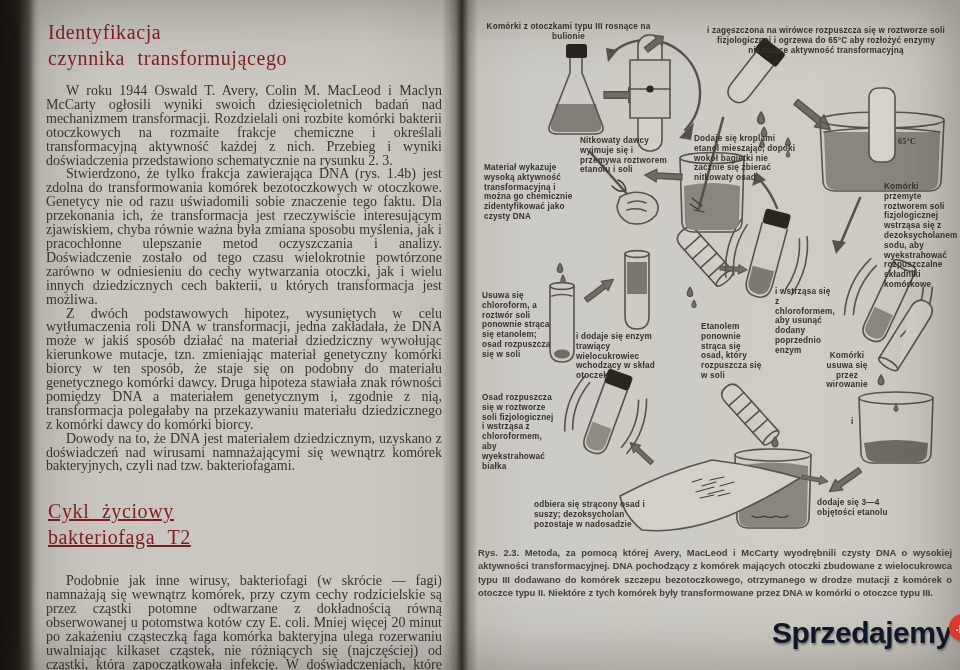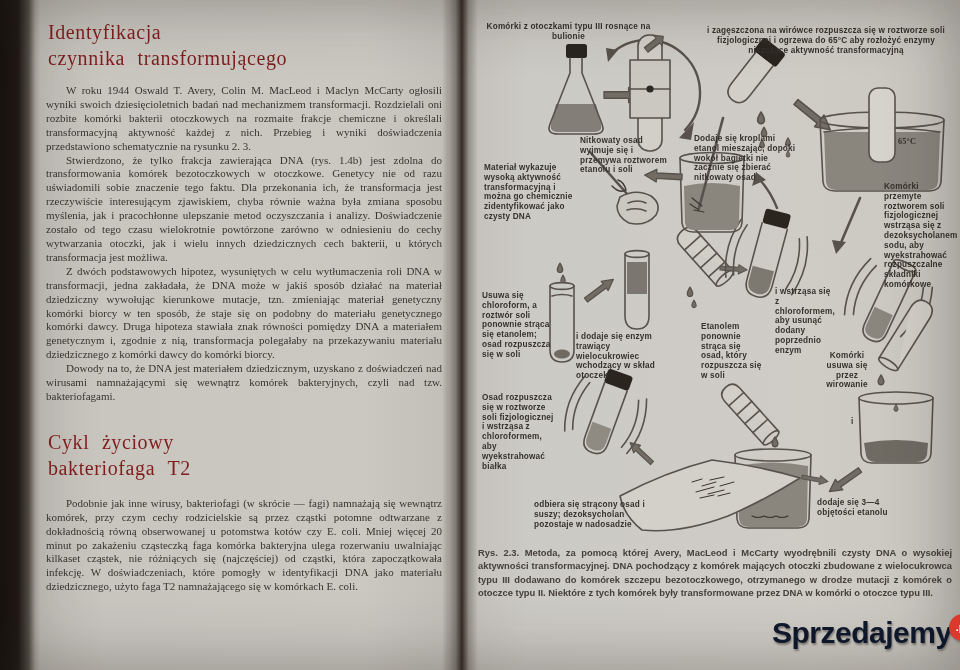--- a/index.html
+++ b/index.html
@@ -12,22 +12,22 @@
     background:linear-gradient(90deg,rgba(40,33,27,0) 0%,rgba(40,33,27,.45) 38%,#352c25 55%,rgba(62,53,45,.35) 75%,rgba(40,33,27,0) 100%);z-index:5;}
   .left-page{position:absolute;left:30px;top:0;width:418px;height:670px;
     background:linear-gradient(90deg,#bdbab4 0%,#c9c6c0 18%,#cbc8c2 80%,#c2bfb9 100%);}
   .right-page{position:absolute;left:470px;top:0;width:490px;height:670px;
     background:linear-gradient(90deg,#c4c1bb 0%,#cccac4 12%,#cfccc6 70%,#c9c6c0 100%);}
   
   .lp{position:absolute;left:46px;top:0;width:396px;color:#37332d;}
   .bookhead{font-family:"Liberation Serif",serif;font-weight:400;color:#7f1d1d;
     font-size:20px;line-height:26px;letter-spacing:.6px;word-spacing:7px;}
   .h1{margin:19px 0 13px 2px;}
-  .h2{margin:25px 0 16px 2px;}
-  .bp{font-family:"Liberation Serif",serif;font-size:11px;line-height:13.9px;
+  .h2{margin:25px 0 24px 2px;text-decoration:underline;}
+  .bp{font-family:"Liberation Serif",serif;font-size:14px;line-height:13.9px;
     text-align:justify;text-indent:20px;margin:0;color:#38342e;}
   
   .dl{position:absolute;font:700 8.2px/9.8px "Liberation Sans",sans-serif;color:#35312b;letter-spacing:.2px;}
   .dl.c{text-align:center;}
   .caption{position:absolute;left:8px;top:546px;width:474px;
     font:700 9.4px/13.4px "Liberation Sans",sans-serif;color:#45413a;text-align:justify;}
   svg.diag{position:absolute;left:0;top:0;}
   
   .wm{position:absolute;left:772px;top:618px;display:flex;align-items:flex-start;z-index:10;}
   .wm-text{font:700 30px/30px "Liberation Sans",sans-serif;color:#0f172a;
@@ -218,21 +218,21 @@
           <path d="M142,186 q8,8 14,4 q-2,-8 -8,-10" stroke="#3c3830" stroke-width="1.4"></path>
           <path d="M150,197 Q166,188 181,196 Q192,204 186,215 Q176,227 159,223 Q147,217 147,206 Z" fill="#cbc8c2"></path>
           <path d="M158,203 q10,-4 18,0 M157,210 q10,-3 19,1"></path>
         </g>
         <use href="#arr" transform="translate(212,177) rotate(183) scale(0.85)"></use>
       </g>
     </svg>
 
     <div class="dl c" style="left:16px;top:22px;width:165px;">Komórki z otoczkami typu III rosnące na bulionie</div>
     <div class="dl c" style="left:228px;top:14px;width:256px;margin-top:12px;">i zagęszczona na wirówce rozpuszcza się w roztworze soli fizjologicznej i ogrzewa do 65°C aby rozłożyć enzymy niszczące aktywność transformacyjną</div>
-    <div class="dl" style="left:110px;top:136px;width:88px;">Nitkowaty osad wyjmuje się i przemywa roztworem etanolu i soli</div>
+    <div class="dl" style="left:110px;top:136px;width:88px;">Nitkowaty dawcy wyjmuje się i przemywa roztworem etanolu i soli</div>
     <div class="dl" style="left:14px;top:163px;width:90px;">Materiał wykazuje wysoką aktywność transformacyjną i można go chemicznie zidentyfikować jako czysty DNA</div>
     <div class="dl" style="left:224px;top:134px;width:106px;">Dodaje się kroplami etanol mieszając, dopóki wokół bagietki nie zacznie się zbierać nitkowaty osad</div>
     <div class="dl" style="left:414px;top:182px;width:72px;">Komórki przemyte roztworem soli fizjologicznej wstrząsa się z dezoksycholanem sodu, aby wyekstrahować rozpuszczalne składniki komórkowe</div>
     <div class="dl" style="left:12px;top:291px;width:70px;">Usuwa się chloroform, a roztwór soli ponownie strąca się etanolem; osad rozpuszcza się w soli</div>
     <div class="dl" style="left:106px;top:332px;width:80px;">i dodaje się enzym trawiący wielocukrowiec wchodzący w skład otoczek</div>
     <div class="dl" style="left:305px;top:287px;width:58px;">i wstrząsa się z chloroformem, aby usunąć dodany poprzednio enzym</div>
     <div class="dl" style="left:231px;top:322px;width:64px;">Etanolem ponownie strąca się osad, który rozpuszcza się w soli</div>
     <div class="dl" style="left:350px;top:351px;width:54px;text-align:center;">Komórki usuwa się przez wirowanie</div>
     <div class="dl" style="left:12px;top:393px;width:76px;">Osad rozpuszcza się w roztworze soli fizjologicznej i wstrząsa z chloroformem, aby wyekstrahować białka</div>
     <div class="dl" style="left:64px;top:500px;width:118px;">odbiera się strącony osad i suszy; dezoksycholan pozostaje w nadosadzie</div>

